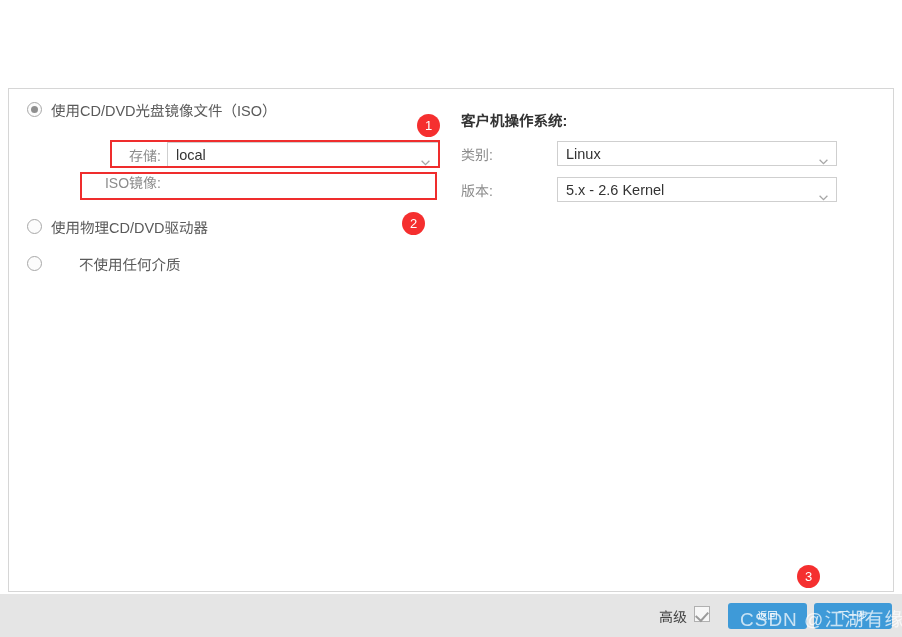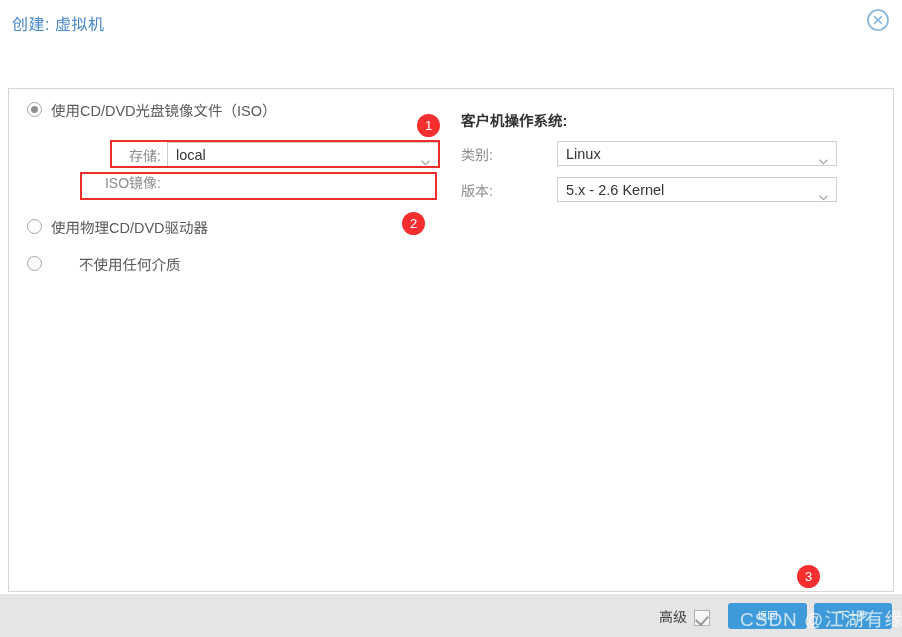--- a/index.html
+++ b/index.html
@@ -198,21 +198,21 @@
     width: 902px;
     height: 43px;
     background: #e5e5e5;
     box-sizing: border-box;
   }
   .adv-wrap {
     position: absolute;
     right: 192px;
     top: 12px;
     display: flex;
-    align-items: flex-end;
+    align-items: flex-start;
     cursor: pointer;
   }
   .adv-label {
     font-size: 14px;
     color: #444444;
     margin-right: 7px;
     white-space: nowrap;
   }
   .checkbox {
     width: 16px;
@@ -261,33 +261,20 @@
     white-space: nowrap;
     pointer-events: none;
     font-family: "Liberation Sans", "DejaVu Sans", sans-serif;
   }
 </style>
 </head>
 <body>
 
 <div id="app">
 
-  <div class="dialog-header">
-    <div class="dialog-title">创建: 虚拟机</div>
-
-    <div class="close-icon-wrap">
-      <span>
-        <svg width="26" height="26" viewBox="0 0 26 26">
-          <circle cx="13" cy="13" r="10" fill="none" stroke="#7fb2dc" stroke-width="1.6"></circle>
-          <line x1="9.2" y1="9.2" x2="16.8" y2="16.8" stroke="#7fb2dc" stroke-width="1.6"></line>
-          <line x1="16.8" y1="9.2" x2="9.2" y2="16.8" stroke="#7fb2dc" stroke-width="1.6"></line>
-        </svg>
-      </span>
-    </div>
-  </div>
 
 
   <div class="body-panel">
 
     <div class="radio-row" style="left:18px; top:10px;">
       <span class="radio-outer checked"></span>
       <span class="radio-label">使用CD/DVD光盘镜像文件（ISO）</span>
     </div>
 
     <div class="field-row" style="left:100px; top:53px;">

